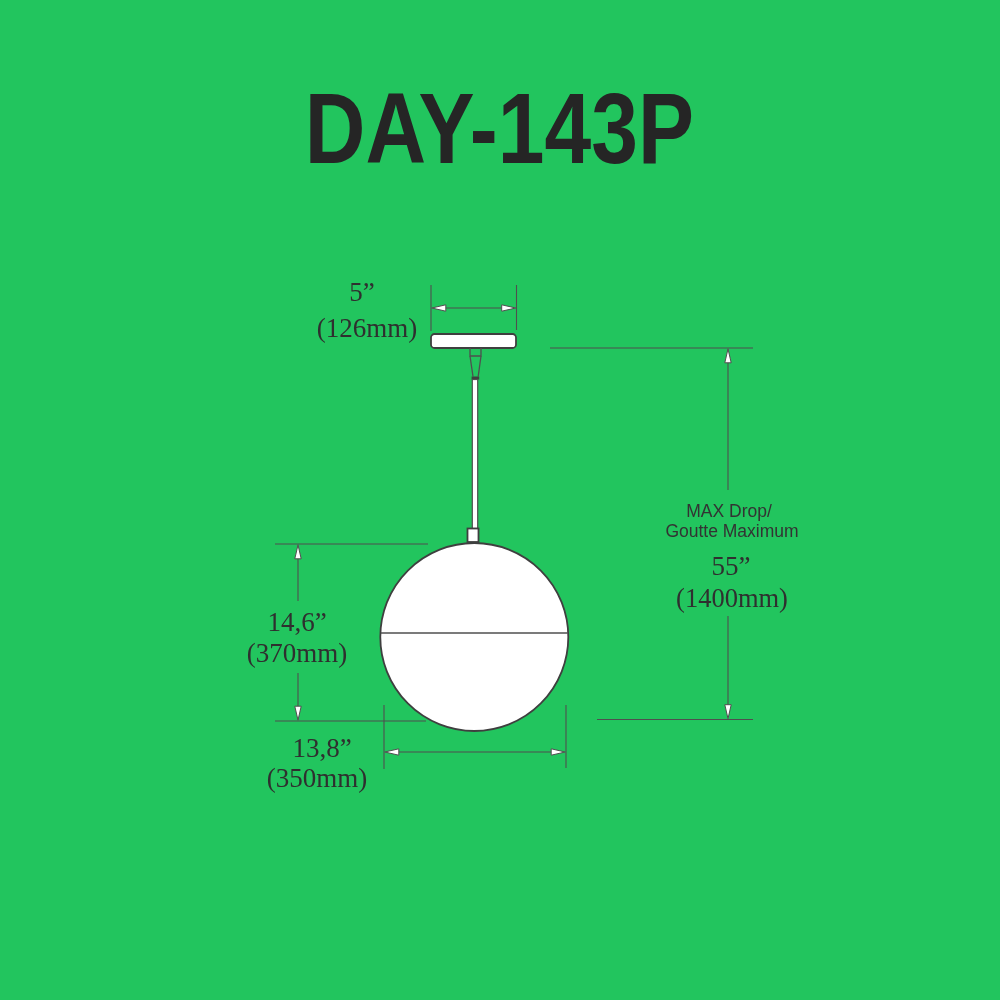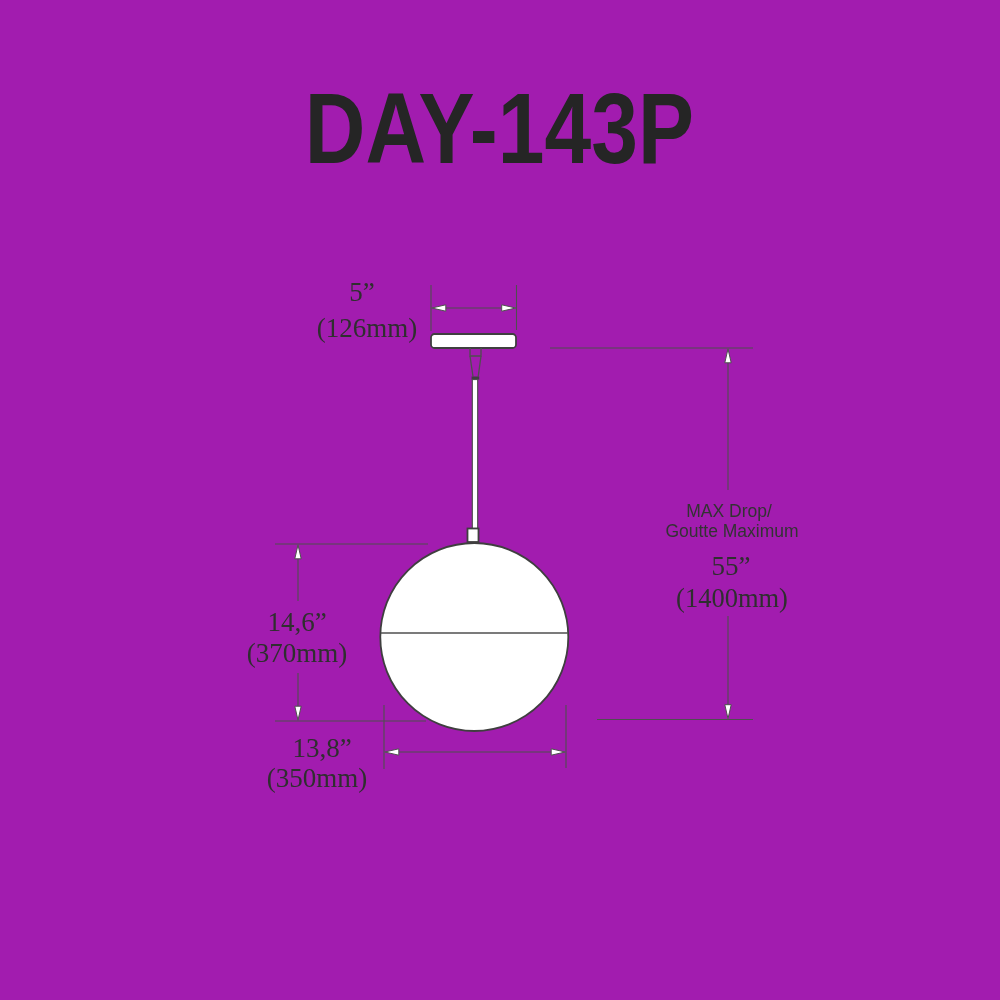--- a/index.html
+++ b/index.html
@@ -4,21 +4,21 @@
 <style>
   html, body {
     margin: 0;
     padding: 0;
     background: #ffffff;
   }
   .stage {
     position: relative;
     width: 1000px;
     height: 1000px;
-    background: #a21caf;
+    background: #22c55e;
     overflow: hidden;
   }
   svg { display: block; }
   text {
     text-anchor: middle;
     dominant-baseline: central;
     fill: #2f2f2f;
   }
   .title-text {
     font-family: "Liberation Sans", "DejaVu Sans", sans-serif;

